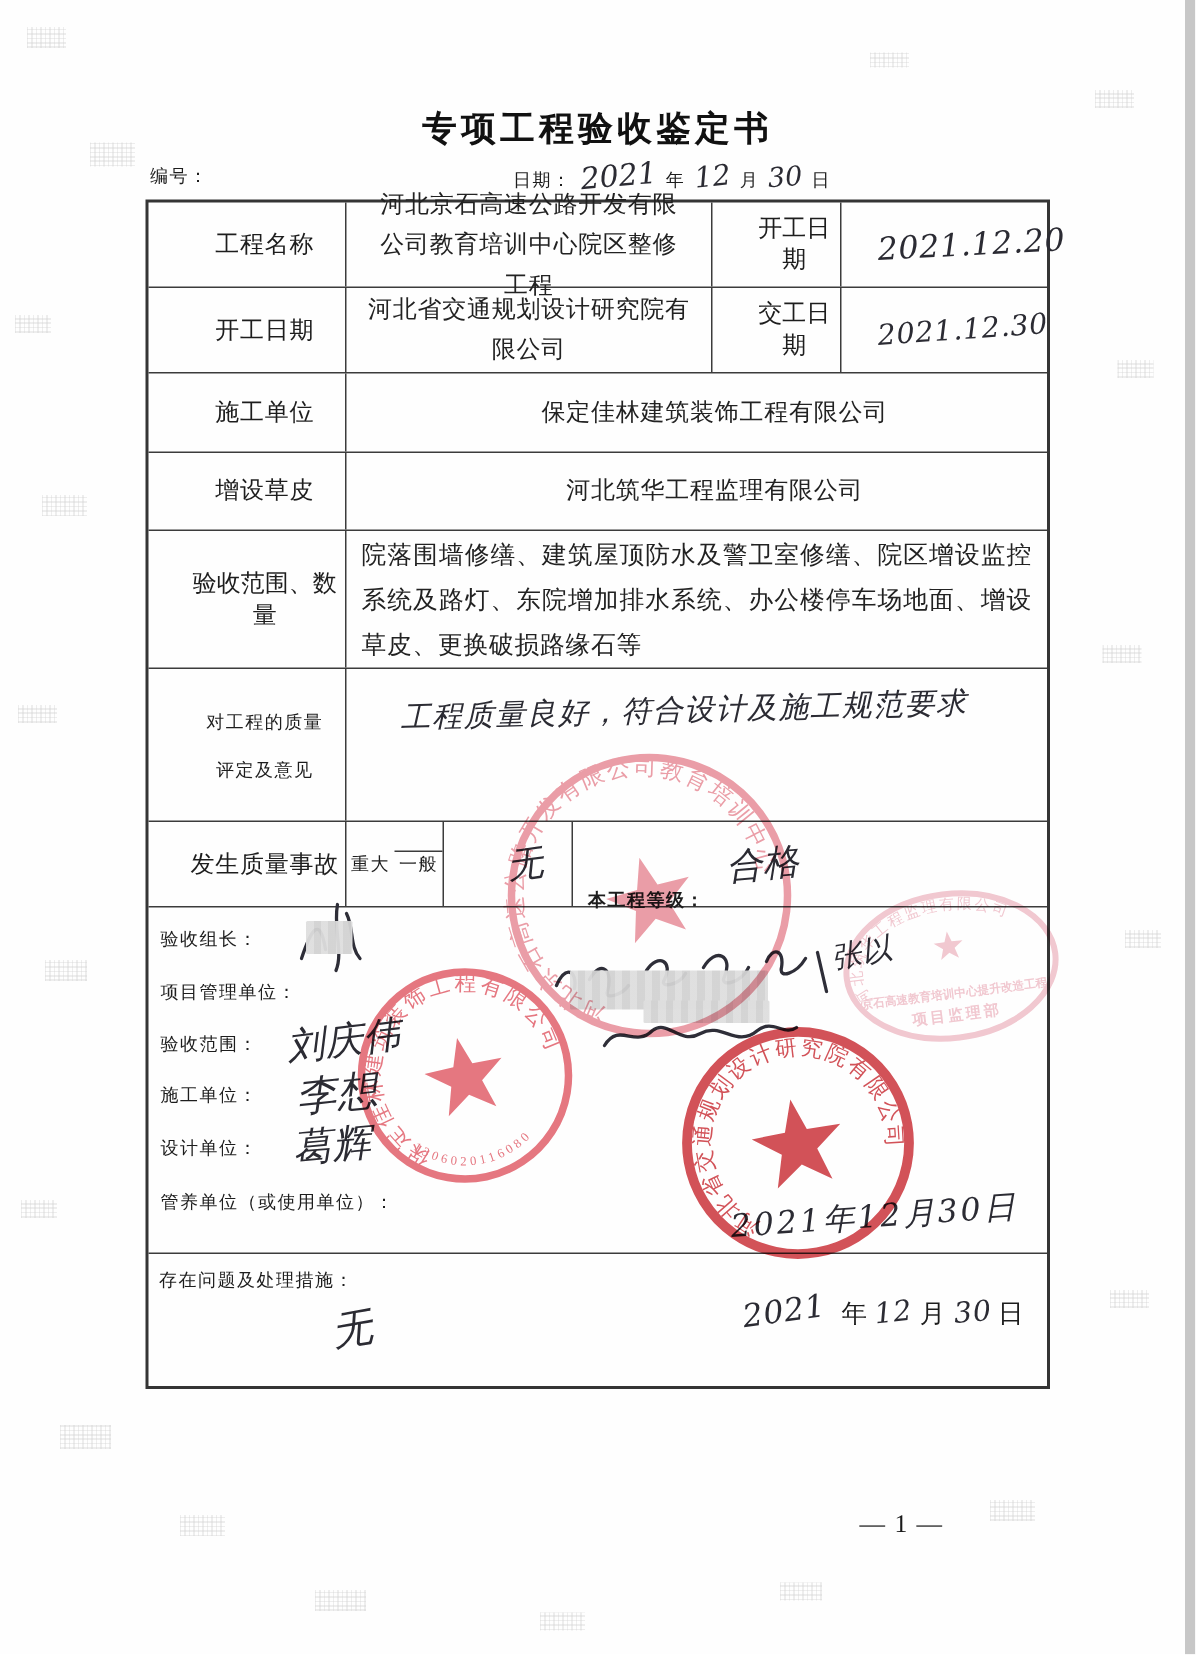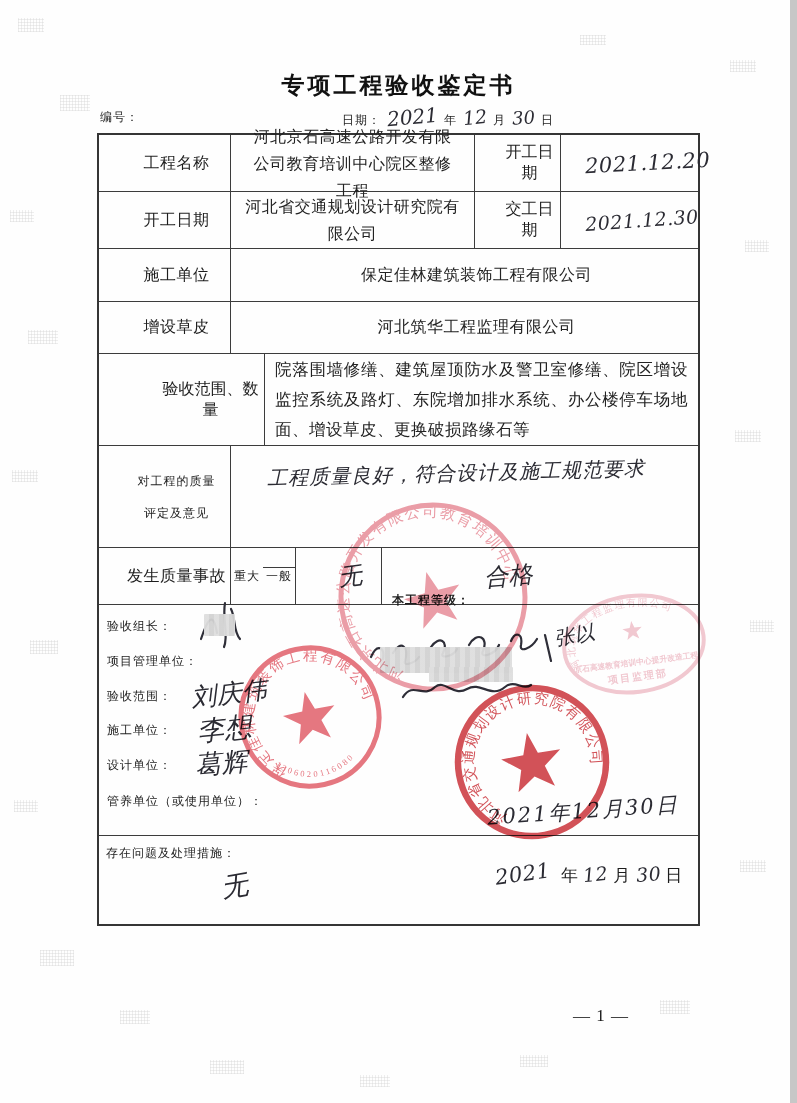--- a/index.html
+++ b/index.html
@@ -104,21 +104,21 @@
       <div class="cell w1 lbl">施工单位</div>
       <div class="cell" style="flex:1;">保定佳林建筑装饰工程有限公司</div>
     </div>
 
     <div class="t-row" style="height:51px;">
       <div class="cell w1 lbl">增设草皮</div>
       <div class="cell" style="flex:1;">河北筑华工程监理有限公司</div>
     </div>
 
     <div class="t-row" style="height:91px;">
-      <div class="cell w1 lbl" style="letter-spacing:0;margin-left:34px;">验收范围、数量</div>
+      <div class="cell w1 lbl" style="letter-spacing:0;">验收范围、数量</div>
       <div class="cell left-just" style="flex:1;">院落围墙修缮、建筑屋顶防水及警卫室修缮、院区增设监控系统及路灯、东院增加排水系统、办公楼停车场地面、增设草皮、更换破损路缘石等</div>
     </div>
 
     <div class="t-row" style="height:101px;">
       <div class="cell w1" style="flex-direction:column;line-height:32px;">
         <span class="lbl blk">对工程的质量</span>
         <span class="lbl blk">评定及意见</span>
       </div>
       <div class="cell" style="flex:1;justify-content:flex-start;align-items:flex-start;">
         <span class="hw" style="font-size:20px;margin:14px 0 0 12px;transform:rotate(-1.5deg);letter-spacing:1px;">工程质量良好，符合设计及施工规范要求</span>

